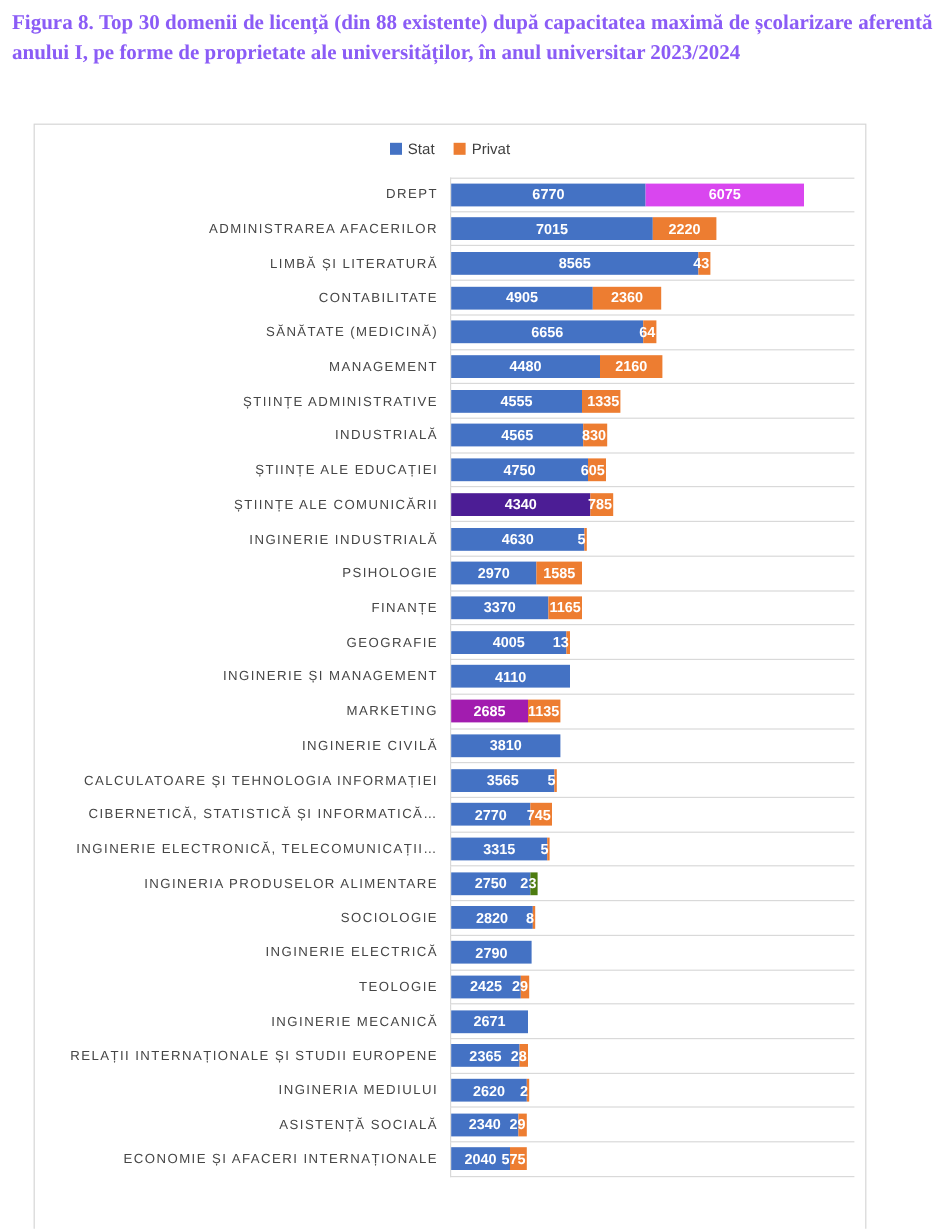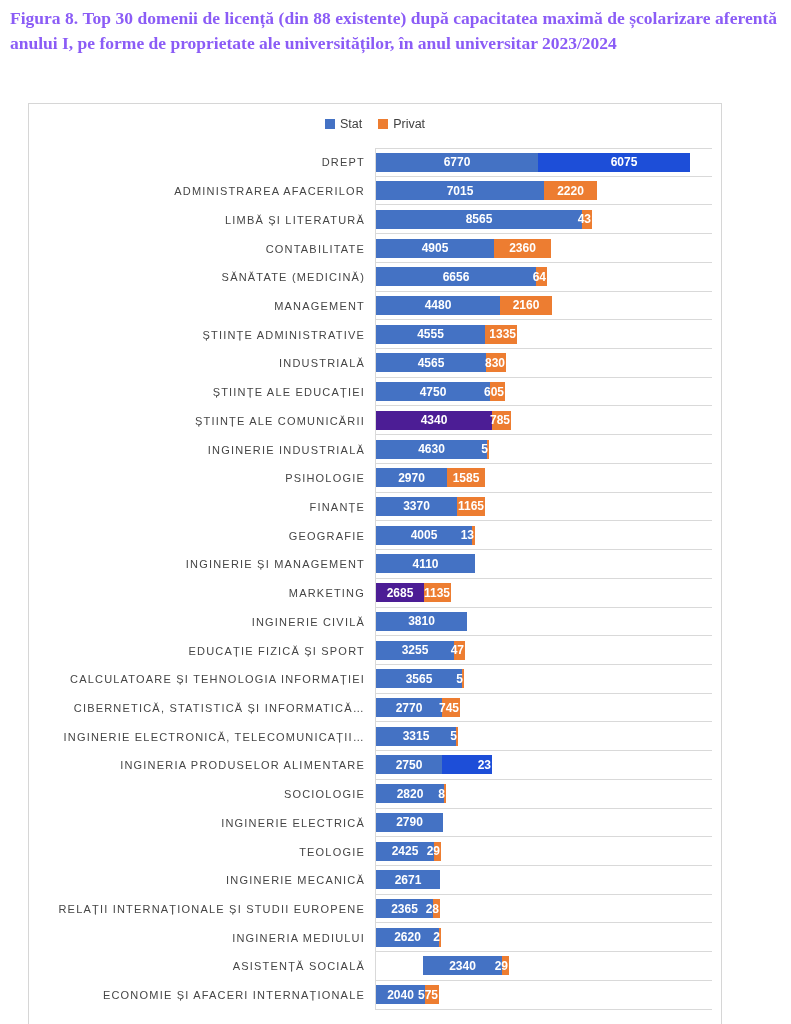--- a/index.html
+++ b/index.html
@@ -64,21 +64,21 @@
     </div>
   </div>
   <div class="rows">
       <div class="row">
         <div class="cat">DREPT</div>
         <div class="rplot first">
           <div class="bar">
             <div class="seg" style="width: 162px; background: rgb(68, 114, 196);">
               <span class="v">6770</span>
             </div>
-            <div class="seg" style="width: 132px; background: #1d4ed8; padding-left: 20px;">
+            <div class="seg" style="width: 132px; background: #d946ef;">
               <span class="v">6075</span>
             </div>
           </div>
         </div>
       </div>
       <div class="row">
         <div class="cat">ADMINISTRAREA AFACERILOR</div>
         <div class="rplot">
           <div class="bar">
             <div class="seg" style="width: 168px; background: rgb(68, 114, 196);">
@@ -253,53 +253,40 @@
             <div class="seg" style="width: 99px; background: rgb(68, 114, 196);">
               <span class="v">4110</span>
             </div>
           </div>
         </div>
       </div>
       <div class="row">
         <div class="cat">MARKETING</div>
         <div class="rplot">
           <div class="bar">
-            <div class="seg" style="width: 48px; background: #4c1d95;">
+            <div class="seg" style="width: 64px; background: #a21caf;">
               <span class="v">2685</span>
             </div>
             <div class="seg" style="width: 27px; background: rgb(237, 125, 49);">
               <span class="v anchor">1135</span>
             </div>
           </div>
         </div>
       </div>
       <div class="row">
         <div class="cat">INGINERIE CIVILĂ</div>
         <div class="rplot">
           <div class="bar">
             <div class="seg" style="width: 91px; background: rgb(68, 114, 196);">
               <span class="v">3810</span>
             </div>
           </div>
         </div>
       </div>
       <div class="row">
-        <div class="cat">EDUCAȚIE FIZICĂ ȘI SPORT</div>
-        <div class="rplot">
-          <div class="bar">
-            <div class="seg" style="width: 78px; background: rgb(68, 114, 196);">
-              <span class="v">3255</span>
-            </div>
-            <div class="seg" style="width: 11px; background: rgb(237, 125, 49);">
-              <span class="v anchor">47</span>
-            </div>
-          </div>
-        </div>
-      </div>
-      <div class="row">
         <div class="cat">CALCULATOARE ȘI TEHNOLOGIA INFORMAȚIEI</div>
         <div class="rplot">
           <div class="bar">
             <div class="seg" style="width: 86px; background: rgb(68, 114, 196);">
               <span class="v">3565</span>
             </div>
             <div class="seg" style="width: 2px; background: rgb(237, 125, 49);">
               <span class="v anchor">5</span>
             </div>
           </div>
@@ -331,21 +318,21 @@
           </div>
         </div>
       </div>
       <div class="row">
         <div class="cat">INGINERIA PRODUSELOR ALIMENTARE</div>
         <div class="rplot">
           <div class="bar">
             <div class="seg" style="width: 66px; background: rgb(68, 114, 196);">
               <span class="v">2750</span>
             </div>
-            <div class="seg" style="width: 6px; background: #1d4ed8; padding-left: 44px;">
+            <div class="seg" style="width: 6px; background: #4d7c0f;">
               <span class="v anchor">23</span>
             </div>
           </div>
         </div>
       </div>
       <div class="row">
         <div class="cat">SOCIOLOGIE</div>
         <div class="rplot">
           <div class="bar">
             <div class="seg" style="width: 68px; background: rgb(68, 114, 196);">
@@ -413,21 +400,21 @@
             <div class="seg" style="width: 2px; background: rgb(237, 125, 49);">
               <span class="v anchor">2</span>
             </div>
           </div>
         </div>
       </div>
       <div class="row">
         <div class="cat">ASISTENȚĂ SOCIALĂ</div>
         <div class="rplot">
           <div class="bar">
-            <div class="seg" style="width: 79px; background: rgb(68, 114, 196); margin-left: 47px;">
+            <div class="seg" style="width: 56px; background: rgb(68, 114, 196);">
               <span class="v">2340</span>
             </div>
             <div class="seg" style="width: 7px; background: rgb(237, 125, 49);">
               <span class="v anchor">29</span>
             </div>
           </div>
         </div>
       </div>
       <div class="row">
         <div class="cat">ECONOMIE ȘI AFACERI INTERNAȚIONALE</div>

